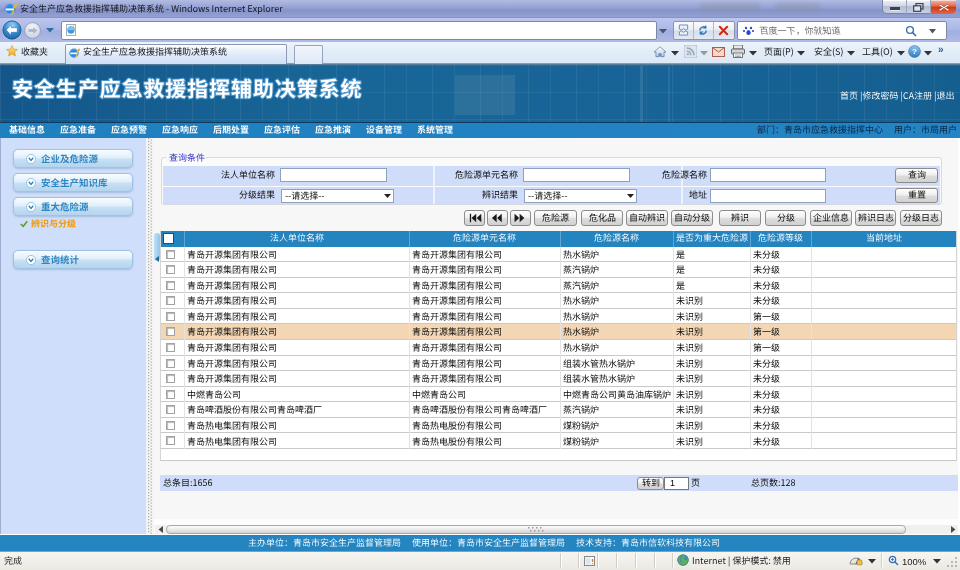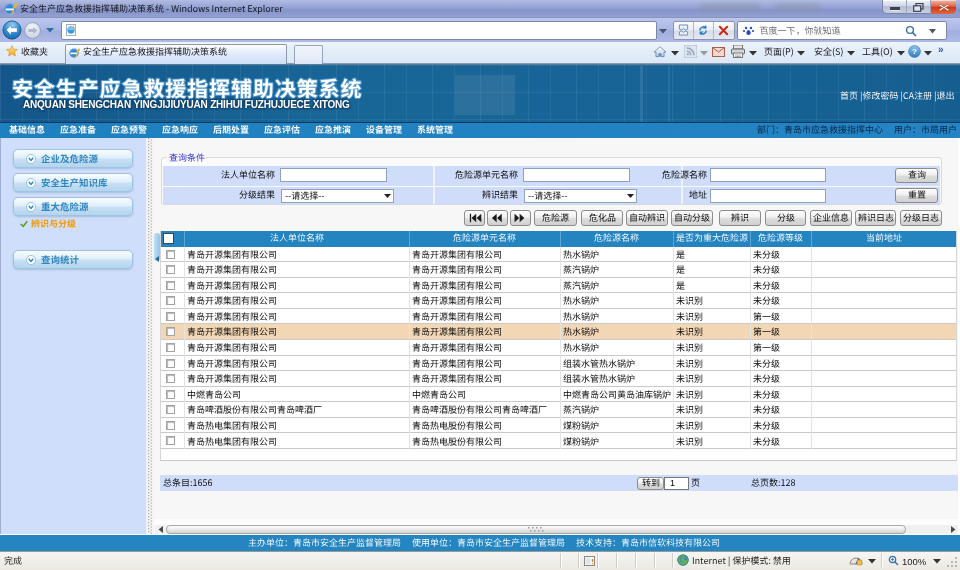--- a/index.html
+++ b/index.html
@@ -556,21 +556,20 @@
         <use href="#g62" x="8343"></use>
         <use href="#g63" x="9386"></use>
         <use href="#g64" x="10429"></use>
         <use href="#g65" x="11471"></use>
         <use href="#g66" x="12514"></use>
         <use href="#g67" x="13557"></use>
         <use href="#g68" x="14600"></use>
         <use href="#g69" x="15643"></use>
       </g>
     </svg>
-    <div style="position:absolute;left:23px;top:99px;width:560px;height:14px;font:bold 10px Liberation Sans,sans-serif;color:#fff;letter-spacing:-0.2px;text-shadow:0 0 2px #123f66,0 0 2px #123f66,1px 1px 2px #123f66,-1px -1px 2px #123f66;white-space:nowrap;">ANQUAN&nbsp;SHENGCHAN&nbsp;YINGJIJIUYUAN&nbsp;ZHIHUI&nbsp;FUZHUJUECE&nbsp;XITONG</div>
     <svg style="position:absolute;left:840.0px;top:91.0px;overflow:visible" width="115" height="12">
       <g fill="#ffffff" transform="translate(0,7.92) scale(0.0090,-0.0090)">
         <use href="#g70" x="0"></use>
         <use href="#g45" x="1000"></use>
         <use href="#g16" x="2000"></use>
         <use href="#g71" x="2224"></use>
         <use href="#g72" x="2494"></use>
         <use href="#g73" x="3494"></use>
         <use href="#g74" x="4494"></use>
         <use href="#g75" x="5494"></use>

